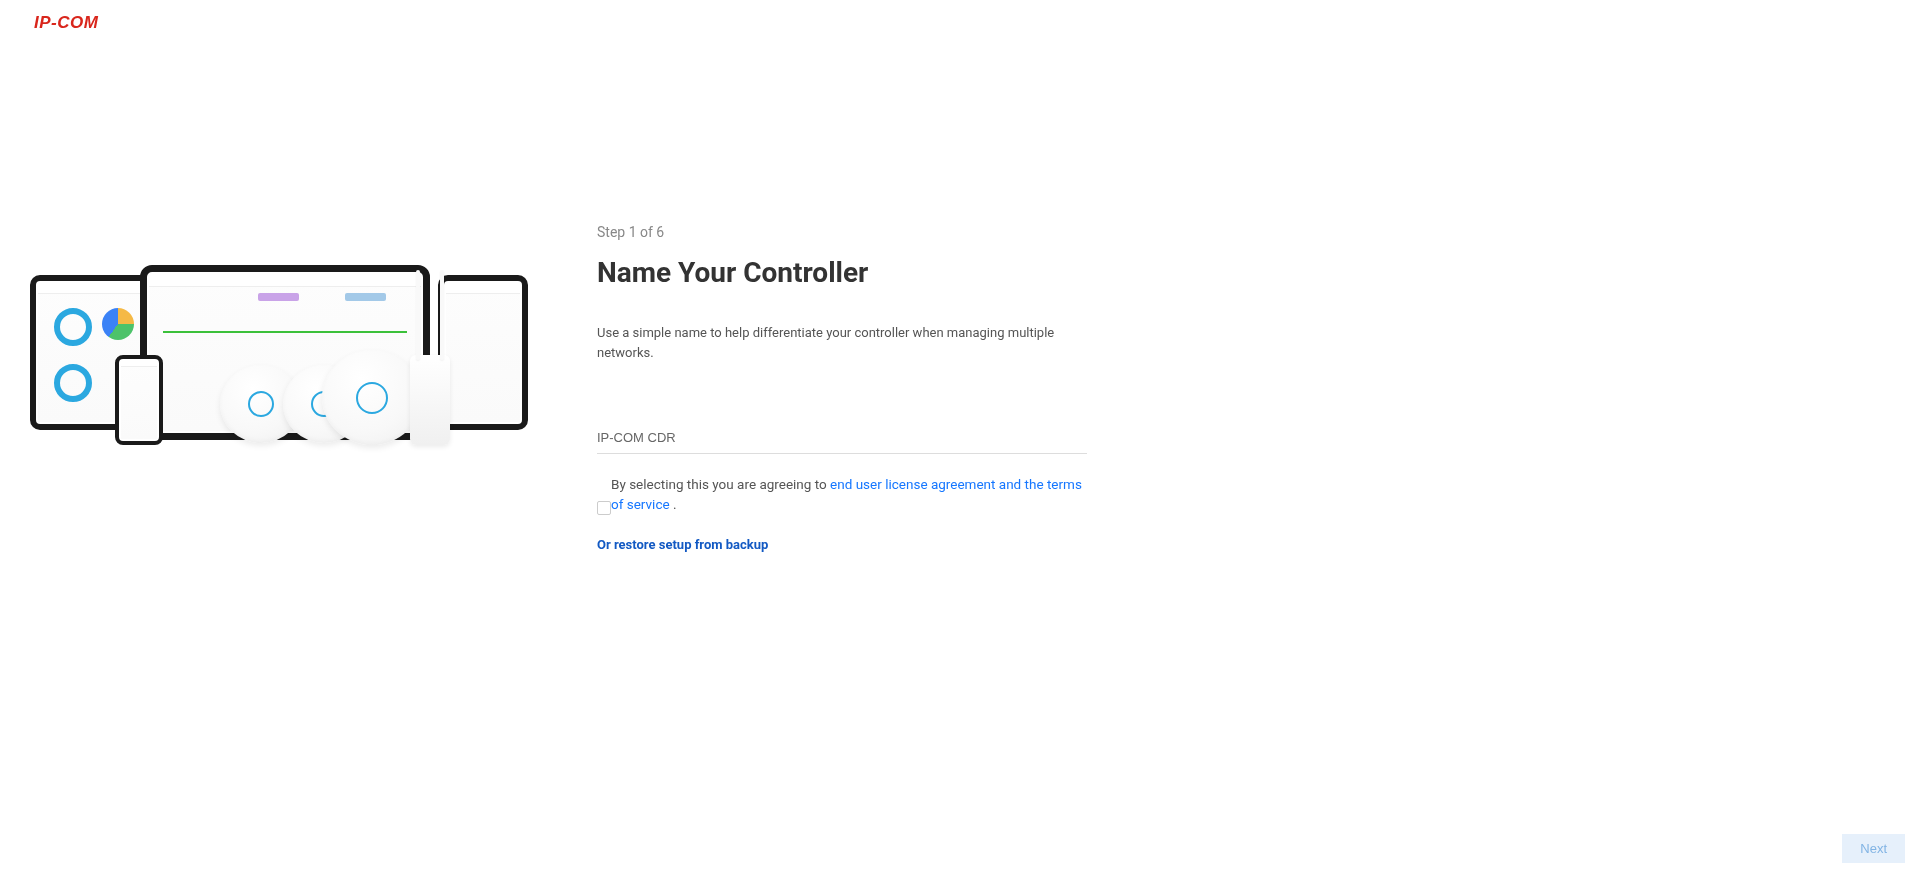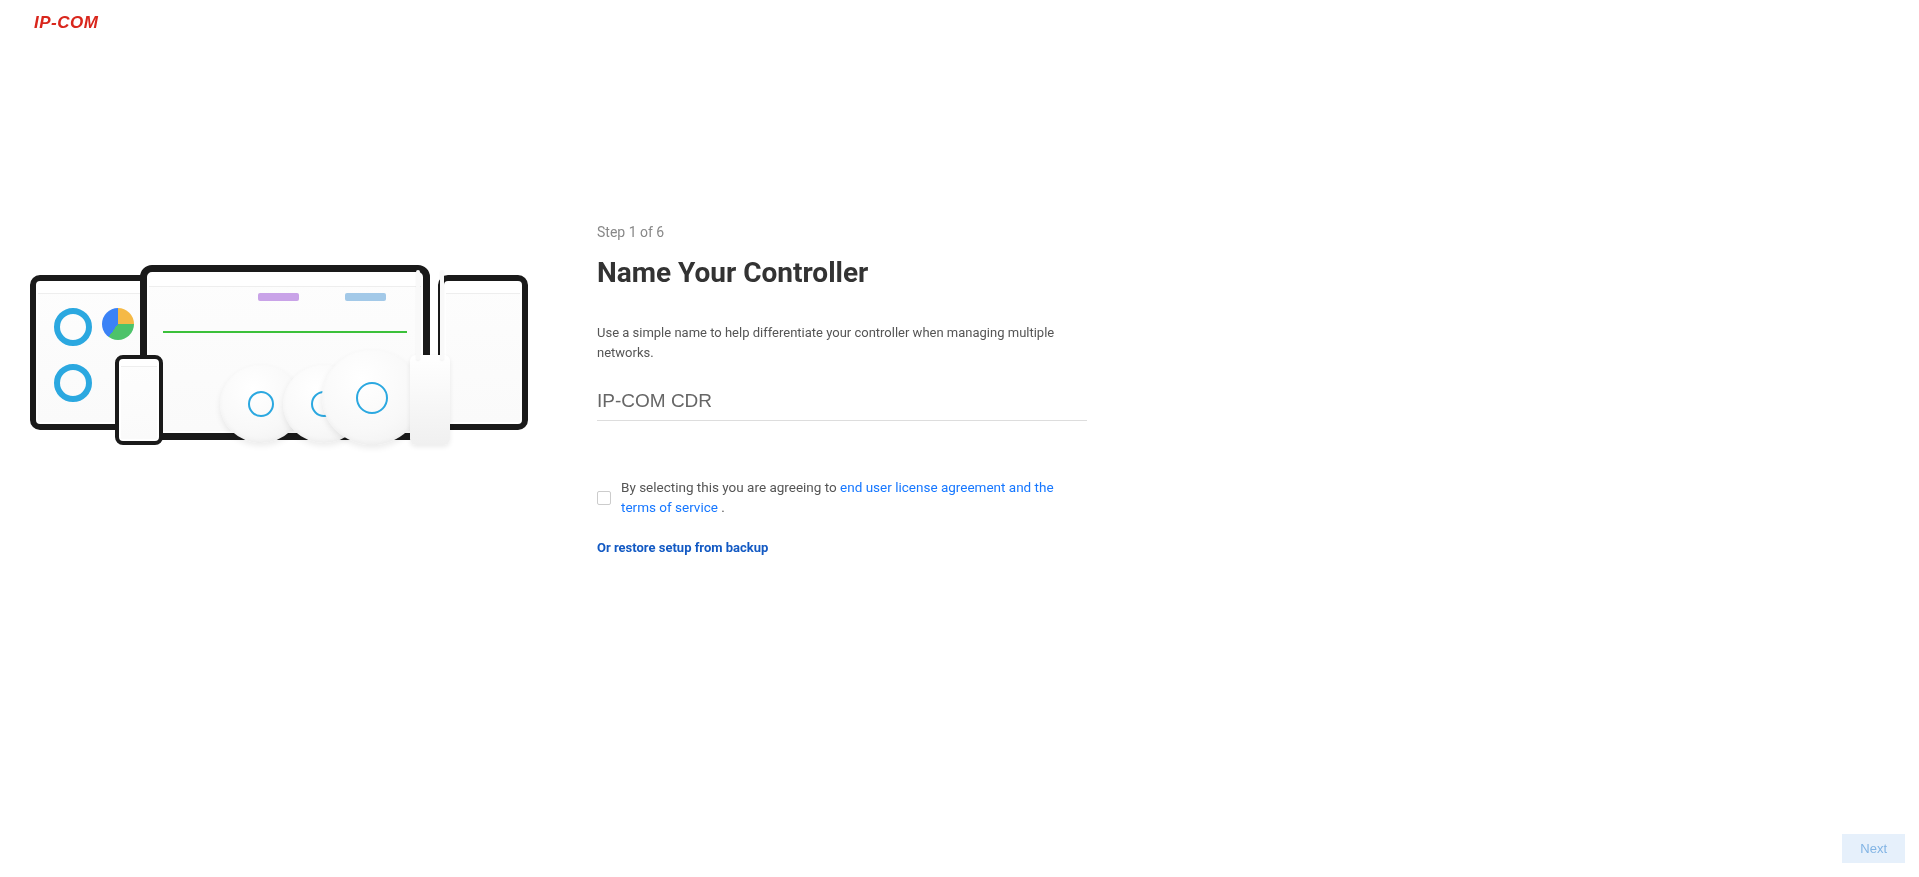--- a/index.html
+++ b/index.html
@@ -210,43 +210,42 @@
     }
     .page-title {
       font-size: 28px;
       font-weight: 700;
       color: #333333;
       margin-bottom: 34px;
     }
     .description {
       font-size: 13px;
       color: #555555;
-      margin-bottom: 24px;
+      margin-bottom: 64px;
       line-height: 1.5;
     }
     .field-label {
       font-size: 12px;
       color: #999999;
       margin-bottom: 2px;
     }
     .text-input {
       width: 100%;
       border: none;
       border-bottom: 1px solid #dddddd;
       padding: 4px 0 8px 0;
-      font-size: 19px;
+      font-size: 13px;
       color: #666666;
       outline: none;
       background: transparent;
-      margin-bottom: 56px;
+      margin-bottom: 20px;
     }
     .checkbox-row {
       display: flex;
-      align-items: center;
-      gap: 10px;
+      align-items: flex-end;
       margin-bottom: 22px;
     }
     .checkbox {
       width: 14px;
       height: 14px;
       border: 1px solid #cccccc;
       border-radius: 2px;
       flex-shrink: 0;
       margin-top: 2px;
       cursor: pointer;

